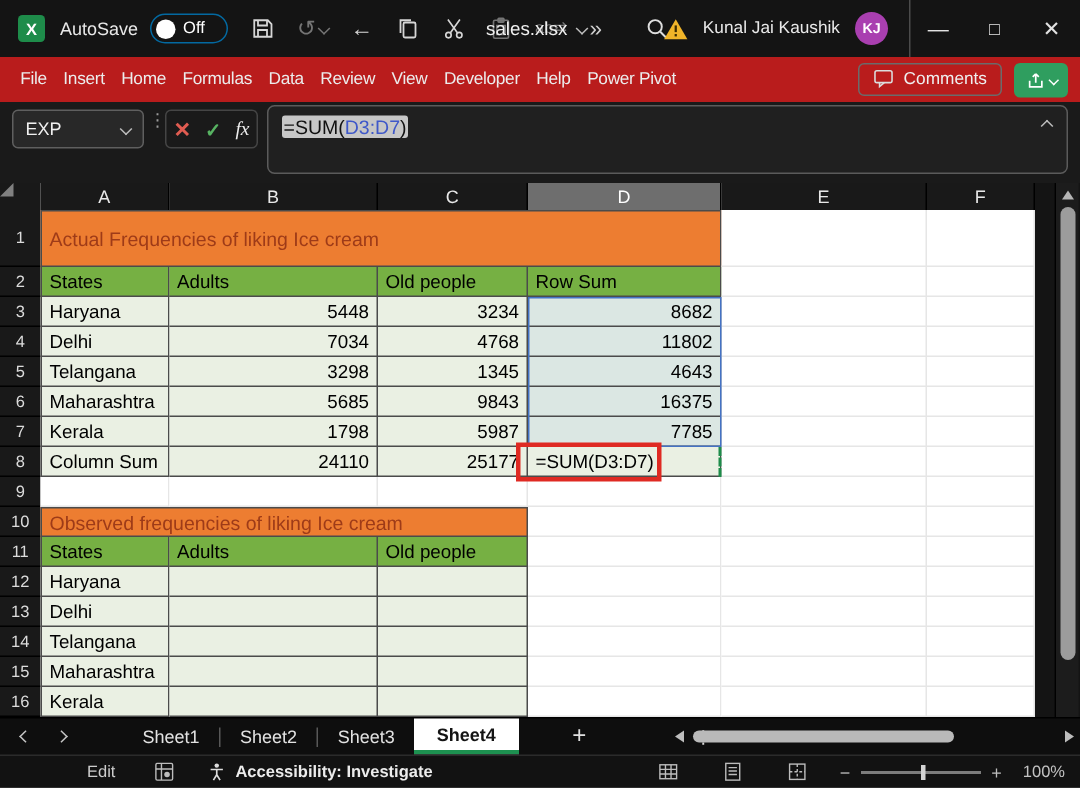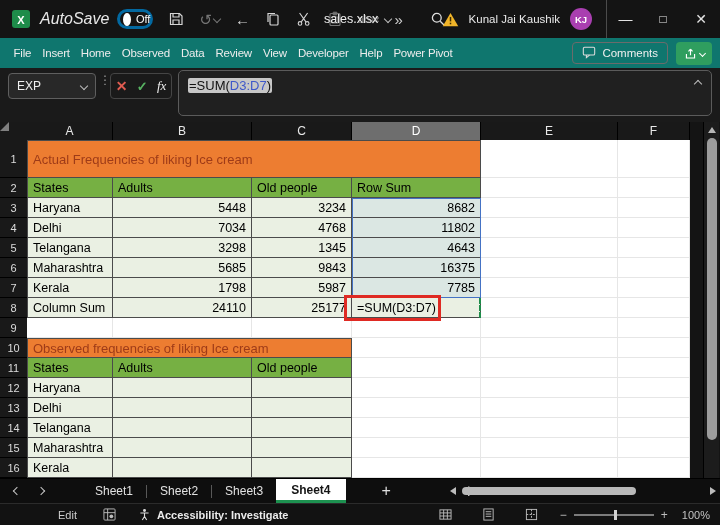--- a/index.html
+++ b/index.html
@@ -6,22 +6,22 @@
   html,body { background:#000; }
   #app {
     position:relative; width:720px; height:525px; overflow:hidden;
     background:#141414; font-family:"Liberation Sans", sans-serif;
     -webkit-font-smoothing:antialiased;
   }
   
   .titlebar { position:absolute; left:0; top:0; width:720px; height:38px; background:#141414; display:flex; align-items:center; }
   .tb-left { display:flex; align-items:center; margin-left:12px; }
   .logo { width:18px; height:18px; flex:0 0 auto; }
-  .autosave-label { color:#e8e8e8; font-size:16px; margin-left:10px;font-style:italic; }
-  .toggle { margin-left:8px; width:36px; height:20px; border:3px solid #0369a1; border-radius:10px; display:flex; align-items:center; }
+  .autosave-label { color:#e8e8e8; font-size:12px; margin-left:10px; }
+  .toggle { margin-left:8px; width:52px; height:20px; border:1px solid #0369a1; border-radius:10px; display:flex; align-items:center; }
   .knob { width:13px; height:13px; border-radius:50%; background:#fff; margin-left:3px; }
   .toggle-label { color:#fff; font-size:11px; margin-left:5px; }
   .qat { display:flex; align-items:center; color:#d6d6d6; }
   .qat .icn { margin-left:15px; display:flex; align-items:center; font-size:15px; line-height:1; }
   .dim { color:#757575 !important; }
   .dim svg * { stroke:#757575 !important; fill-opacity:.9; }
   .undo-chev { margin-left:2px; }
   .chev { width:6px; height:6px; border-right:1.4px solid #bdbdbd; border-bottom:1.4px solid #bdbdbd; transform:rotate(45deg); display:inline-block; }
   .chev.up { transform:rotate(-135deg); }
   .overflow-glyph { font-size:13px; color:#cfcfcf; }
@@ -29,21 +29,21 @@
   .tb-file .chev { margin-left:7px; }
   .tb-search { position:absolute; left:430px; top:11px; }
   .tb-right { position:absolute; right:0; top:0; height:38px; display:flex; align-items:center; }
   .warn { margin-right:10px; display:flex; }
   .user-name { color:#e9e9e9; font-size:11.5px; margin-right:10px; }
   .avatar { width:22px; height:22px; border-radius:50%; background:#A93FB0; color:#fff; font-size:9.5px; font-weight:bold; display:flex; align-items:center; justify-content:center; }
   .winbtn { width:38px; height:38px; display:flex; align-items:center; justify-content:center; color:#e3e3e3; font-size:14px; }
   .winbtn.first { margin-left:14px; }
   .maxglyph { font-size:12px; }
   
-  .ribbonrow { position:absolute; left:0; top:38px; width:720px; height:30px; background:#0f766e; display:flex; align-items:center; }
+  .ribbonrow { position:absolute; left:0; top:38px; width:720px; height:30px; background:#b91c1c; display:flex; align-items:center; }
   .rtabs { display:flex; align-items:center; height:100%; margin-left:8px; }
   .rtab { color:#ececec; font-size:11.5px; padding:0 5.5px; height:100%; display:flex; align-items:center; white-space:nowrap; letter-spacing:-0.2px; }
   .comments-btn { margin-left:auto; display:flex; align-items:center; gap:6px; border:1px solid #6b6b6b; border-radius:4px; height:22px; padding:0 9px; color:#efefef; font-size:11.5px; }
   .share-btn { margin:0 8px 0 8px; background:#2F9E5F; border-radius:4px; height:23px; width:36px; display:flex; align-items:center; justify-content:center; gap:3px; }
   .share-btn .chev { border-color:#fff; width:5px; height:5px; }
   
   .formularow { position:absolute; left:0; top:68px; width:720px; height:54px; background:#1a1a1a; }
   .namebox { position:absolute; left:8px; top:5px; width:88px; height:26px; background:#282828; border:1px solid #5f5f5f; border-radius:4px; display:flex; align-items:center; color:#f0f0f0; font-size:12px; padding:0 8px; }
   .namebox .chev { margin-left:auto; }
   .fdots { position:absolute; left:99px; top:9px; color:#9a9a9a; font-size:12px; letter-spacing:0; line-height:6px; }
@@ -184,21 +184,21 @@
       <span class="winbtn maxglyph">□</span>
       <span class="winbtn">✕</span>
     </div>
   </div>
 
   <div class="ribbonrow">
     <div class="rtabs">
         <div class="rtab">File</div>
         <div class="rtab">Insert</div>
         <div class="rtab">Home</div>
-        <div class="rtab">Observed</div>
+        <div class="rtab">Formulas</div>
         <div class="rtab">Data</div>
         <div class="rtab">Review</div>
         <div class="rtab">View</div>
         <div class="rtab">Developer</div>
         <div class="rtab">Help</div>
         <div class="rtab">Power Pivot</div>
       </div>
     <div class="comments-btn">
       <span>
         <svg width="14" height="14" viewBox="0 0 16 16" fill="none">

